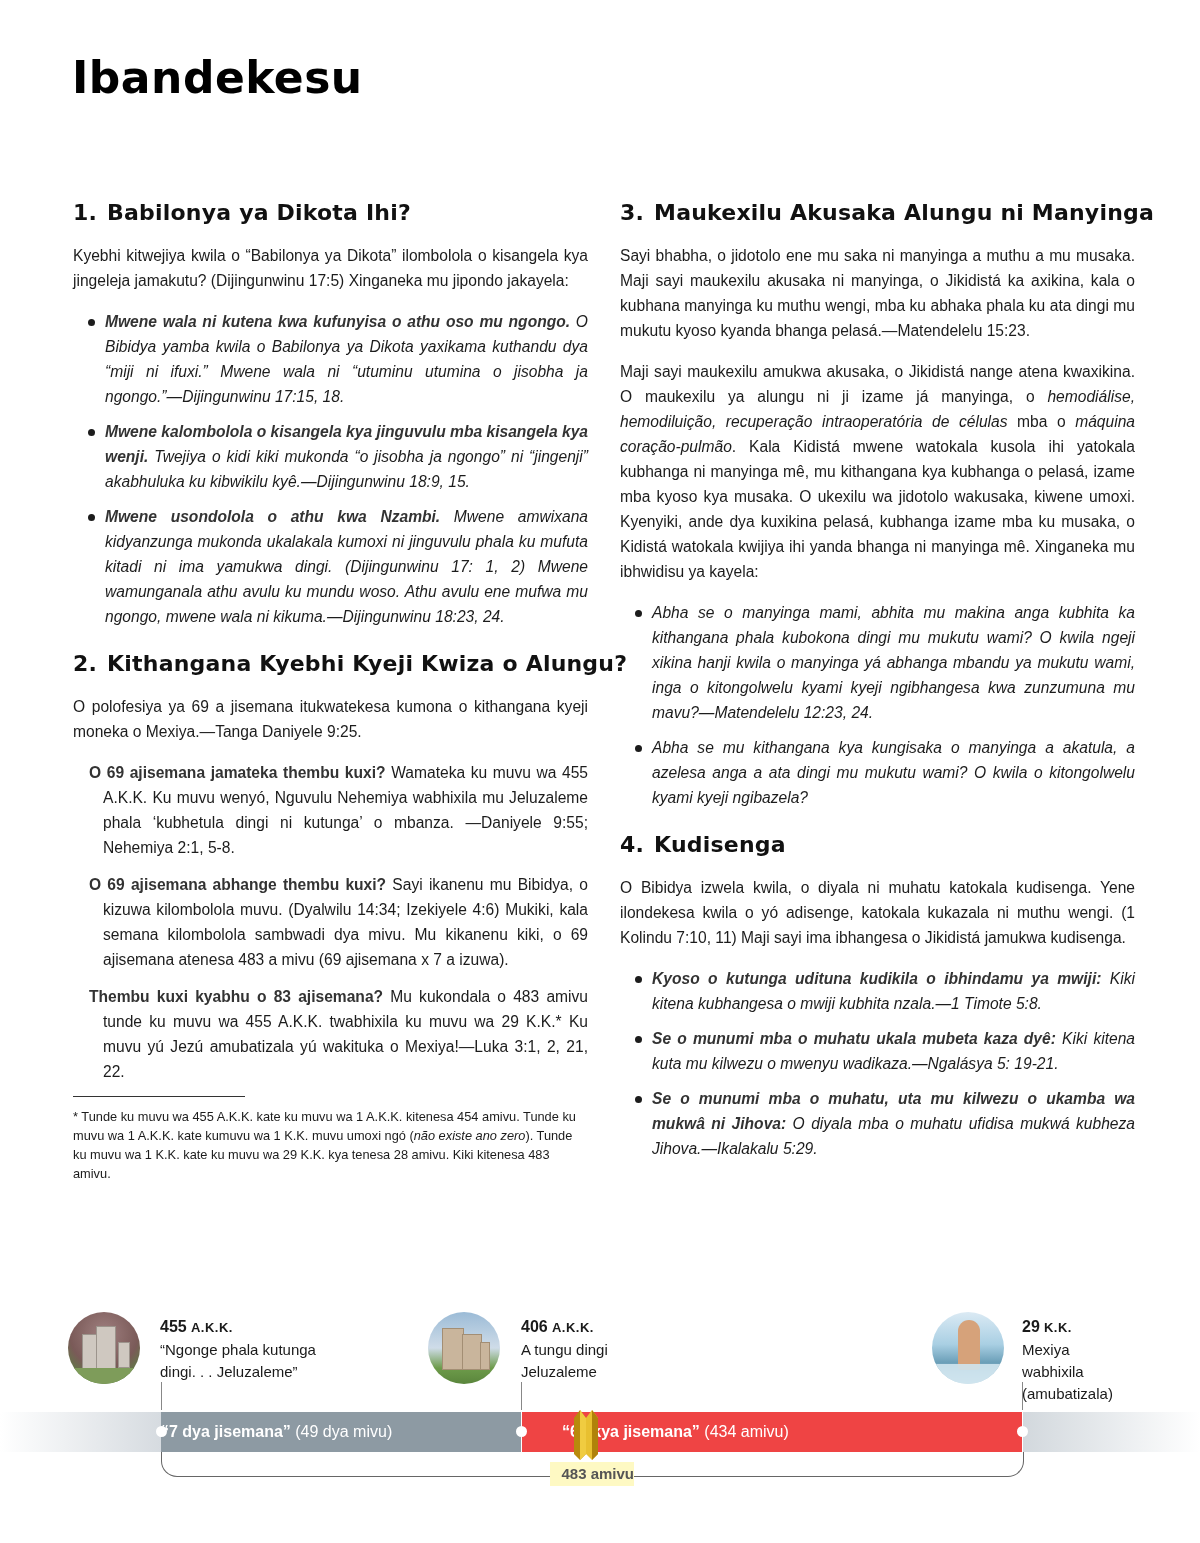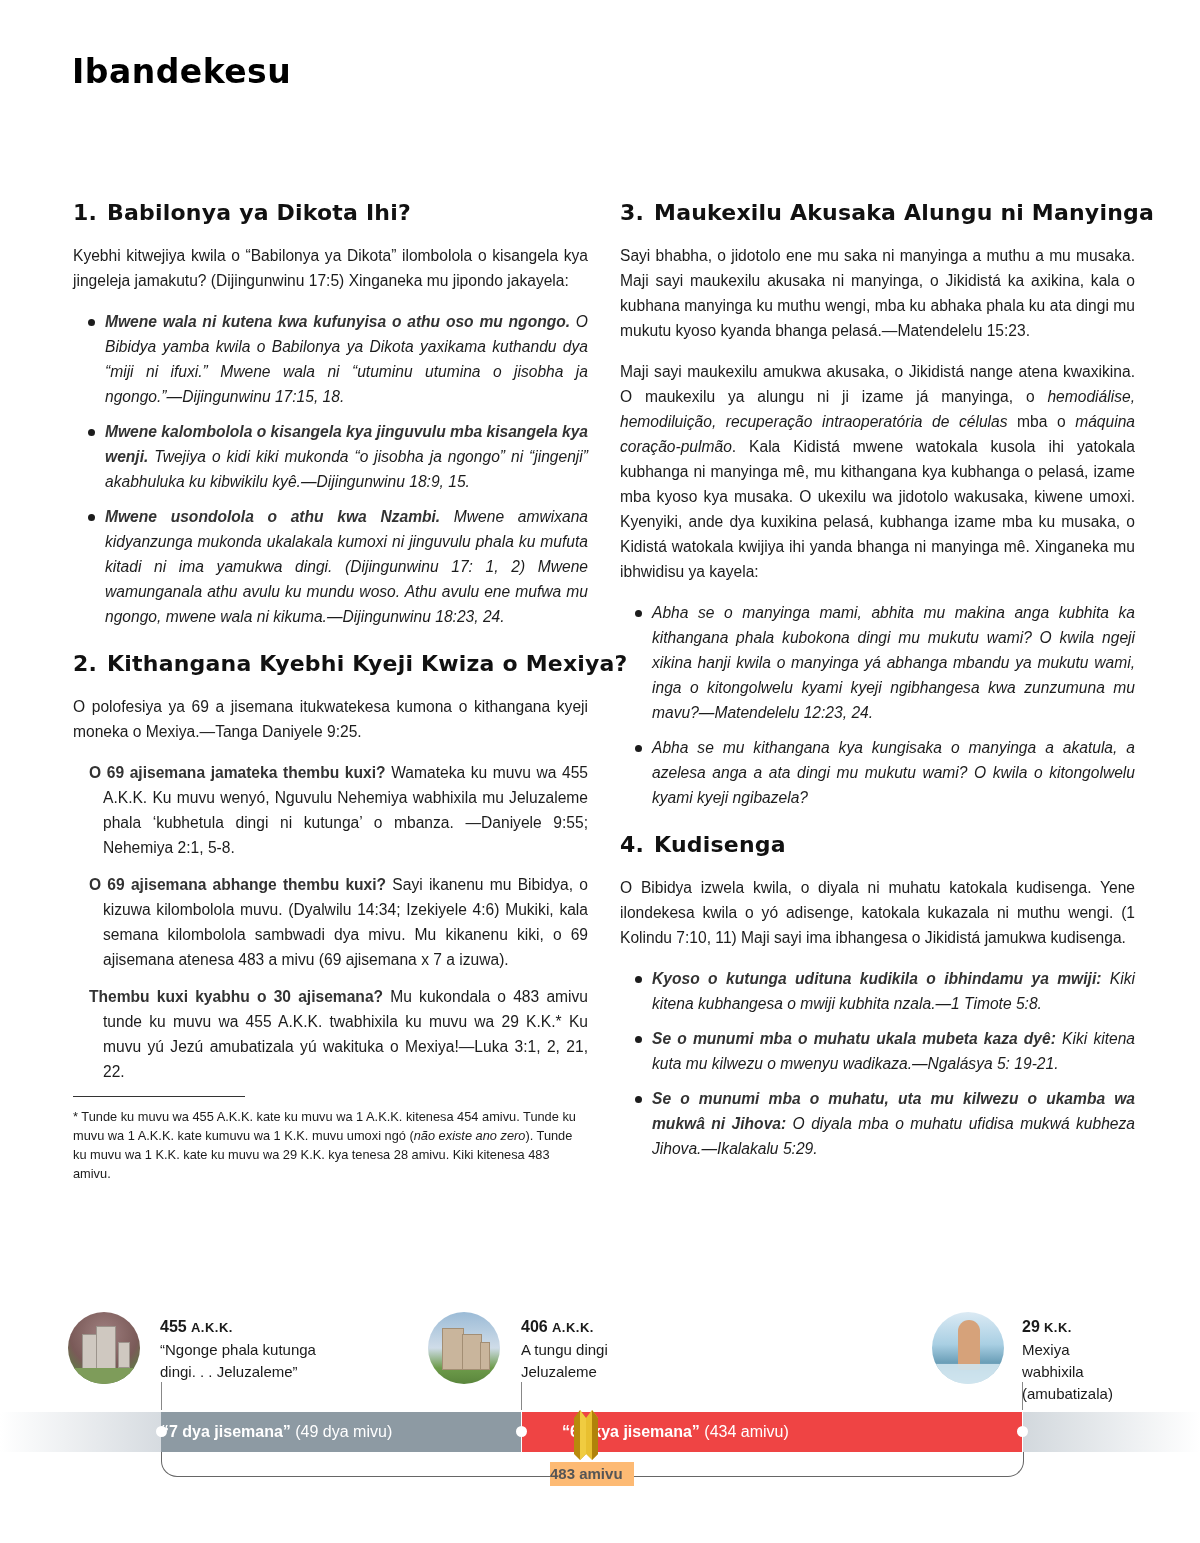--- a/index.html
+++ b/index.html
@@ -2,21 +2,21 @@
 <html><head>
 <meta charset="utf-8">
 <style>
   html, body { margin: 0; padding: 0; background: #ffffff; }
   body {
     width: 1200px; height: 1543px; position: relative; overflow: hidden;
     font-family: "DejaVu Sans", sans-serif; color: #1a1a1a;
   }
   .page-title {
     position: absolute; left: 72px; top: 52px; margin: 0;
-    font-family: "DejaVu Sans", sans-serif; font-weight: bold; font-size: 33px;
+    font-family: "DejaVu Sans", sans-serif; font-weight: bold; font-size: 44px;
     letter-spacing: 0.5px; color: #000;
   }
   .col { position: absolute; top: 200px; width: 515px; }
   .col.left { left: 73px; }
   .col.right { left: 620px; }
   h2.section-title {
     margin: 0 0 18px 0; font-size: 22px; font-weight: bold; color: #111;
     letter-spacing: 0.2px; white-space: nowrap;
   }
   h2.section-title .num { margin-right: 10px; }
@@ -69,46 +69,46 @@
   .bar-gold { position: absolute; left: 522px; width: 500px; top: 112px; height: 40px; background: #ef4444; }
   .bar-fade-right { position: absolute; left: 1023px; width: 177px; top: 112px; height: 40px;
     background: linear-gradient(90deg, #d2d8dd 0%, rgba(230,233,236,0) 100%); }
   .bar-text { position: absolute; top: 0; height: 40px; line-height: 40px; color: #fff; font-family: "Liberation Sans", sans-serif; font-size: 16px; width: 100%; text-align: left; }
   .bar-text b { font-weight: bold; }
   .node { position: absolute; top: 126px; width: 11px; height: 11px; border-radius: 50%; background: #fff; }
   .node.n1 { left: 156px; } .node.n2 { left: 516px; } .node.n3 { left: 1017px; }
   .break-mark { position: absolute; left: 572px; top: 104px; width: 28px; height: 56px; }
   .bracket { position: absolute; left: 161px; top: 152px; width: 861px; height: 24px;
     border: 1.5px solid #666; border-top: none; border-radius: 0 0 16px 16px; }
-  .bracket-label-wrap { position: absolute; top: 162px; left: 550px; width: 84px; background: #fdba74; text-align: left;
+  .bracket-label-wrap { position: absolute; top: 162px; left: 550px; width: 84px; background: #fef9c3; text-align: right;
     font-family: "Liberation Sans", sans-serif; font-weight: bold; font-size: 15px; color: #555; line-height: 24px; }
 </style>
 </head>
 <body>
 
 <h1 class="page-title">Ibandekesu</h1>
 
 <div class="col left">
 
   <div class="section">
     <h2 class="section-title"><span class="num">1.</span><span>Babilonya ya Dikota Ihi?</span></h2>
     <p class="body">Kyebhi kitwejiya kwila o “Babilonya ya Dikota” ilombolola o kisangela kya jingeleja jamakutu? (Dijingunwinu 17:5) Xinganeka mu jipondo jakayela:</p>
     <ul class="bullets">
       <li><span class="dot"></span><b class="lead">Mwene wala ni kutena kwa kufunyisa o athu oso mu ngongo.</b><span> O Bibidya yamba kwila o Babilonya ya Dikota yaxikama kuthandu dya “miji ni ifuxi.” Mwene wala ni “utuminu utumina o jisobha ja ngongo.”—Dijingunwinu 17:15, 18.</span></li>
       <li><span class="dot"></span><b class="lead">Mwene kalombolola o kisangela kya jinguvulu mba kisangela kya wenji.</b><span> Twejiya o kidi kiki mukonda “o jisobha ja ngongo” ni “jingenji” akabhuluka ku kibwikilu kyê.—Dijingunwinu 18:9, 15.</span></li>
       <li><span class="dot"></span><b class="lead">Mwene usondolola o athu kwa Nzambi.</b><span> Mwene amwixana kidyanzunga mukonda ukalakala kumoxi ni jinguvulu phala ku mufuta kitadi ni ima yamukwa dingi. (Dijingunwinu 17: 1, 2) Mwene wamunganala athu avulu ku mundu woso. Athu avulu ene mufwa mu ngongo, mwene wala ni kikuma.—Dijingunwinu 18:23, 24.</span></li>
     </ul>
   </div>
 
   <div class="section">
-    <h2 class="section-title"><span class="num">2.</span><span>Kithangana Kyebhi Kyeji Kwiza o Mexiya?</span></h2>
+    <h2 class="section-title"><span class="num">2.</span><span>Kithangana Kyebhi Kyeji Kwiza o Alungu?</span></h2>
     <p class="body">O polofesiya ya 69 a jisemana itukwatekesa kumona o kithangana kyeji moneka o Mexiya.—Tanga Daniyele 9:25.</p>
     <p class="qa"><b class="lead">O 69 ajisemana jamateka thembu kuxi?</b><span> Wamateka ku muvu wa 455 A.K.K. Ku muvu wenyó, Nguvulu Nehemiya wabhixila mu Jeluzaleme phala ‘kubhetula dingi ni kutunga’ o mbanza. —Daniyele 9:55; Nehemiya 2:1, 5-8.</span></p>
     <p class="qa"><b class="lead">O 69 ajisemana abhange thembu kuxi?</b><span> Sayi ikanenu mu Bibidya, o kizuwa kilombolola muvu. (Dyalwilu 14:34; Izekiyele 4:6) Mukiki, kala semana kilombolola sambwadi dya mivu. Mu kikanenu kiki, o 69 ajisemana atenesa 483 a mivu (69 ajisemana x 7 a izuwa).</span></p>
-    <p class="qa"><b class="lead">Thembu kuxi kyabhu o 30 ajisemana?</b><span> Mu kukondala o 483 amivu tunde ku muvu wa 455 A.K.K. twabhixila ku muvu wa 29 K.K.* Ku muvu yú Jezú amubatizala yú wakituka o Mexiya!—Luka 3:1, 2, 21, 22.</span></p>
+    <p class="qa"><b class="lead">Thembu kuxi kyabhu o 83 ajisemana?</b><span> Mu kukondala o 483 amivu tunde ku muvu wa 455 A.K.K. twabhixila ku muvu wa 29 K.K.* Ku muvu yú Jezú amubatizala yú wakituka o Mexiya!—Luka 3:1, 2, 21, 22.</span></p>
     <div class="footnote-rule"></div>
     <p class="footnote"><span>* Tunde ku muvu wa 455 A.K.K. kate ku muvu wa 1 A.K.K. kitenesa 454 amivu. Tunde ku muvu wa 1 A.K.K. kate kumuvu wa 1 K.K. muvu umoxi ngó (</span><i>não existe ano zero</i><span>). Tunde ku muvu wa 1 K.K. kate ku muvu wa 29 K.K. kya tenesa 28 amivu. Kiki kitenesa 483 amivu.</span></p>
   </div>
 </div>
 
 <div class="col right">
 
   <div class="section">
     <h2 class="section-title"><span class="num">3.</span><span>Maukexilu Akusaka Alungu ni Manyinga</span></h2>
     <p class="body">Sayi bhabha, o jidotolo ene mu saka ni manyinga a muthu a mu musaka. Maji sayi maukexilu akusaka ni manyinga, o Jikidistá ka axikina, kala o kubhana manyinga ku muthu wengi, mba ku abhaka phala ku ata dingi mu mukutu kyoso kyanda bhanga pelasá.—Matendelelu 15:23.</p>

